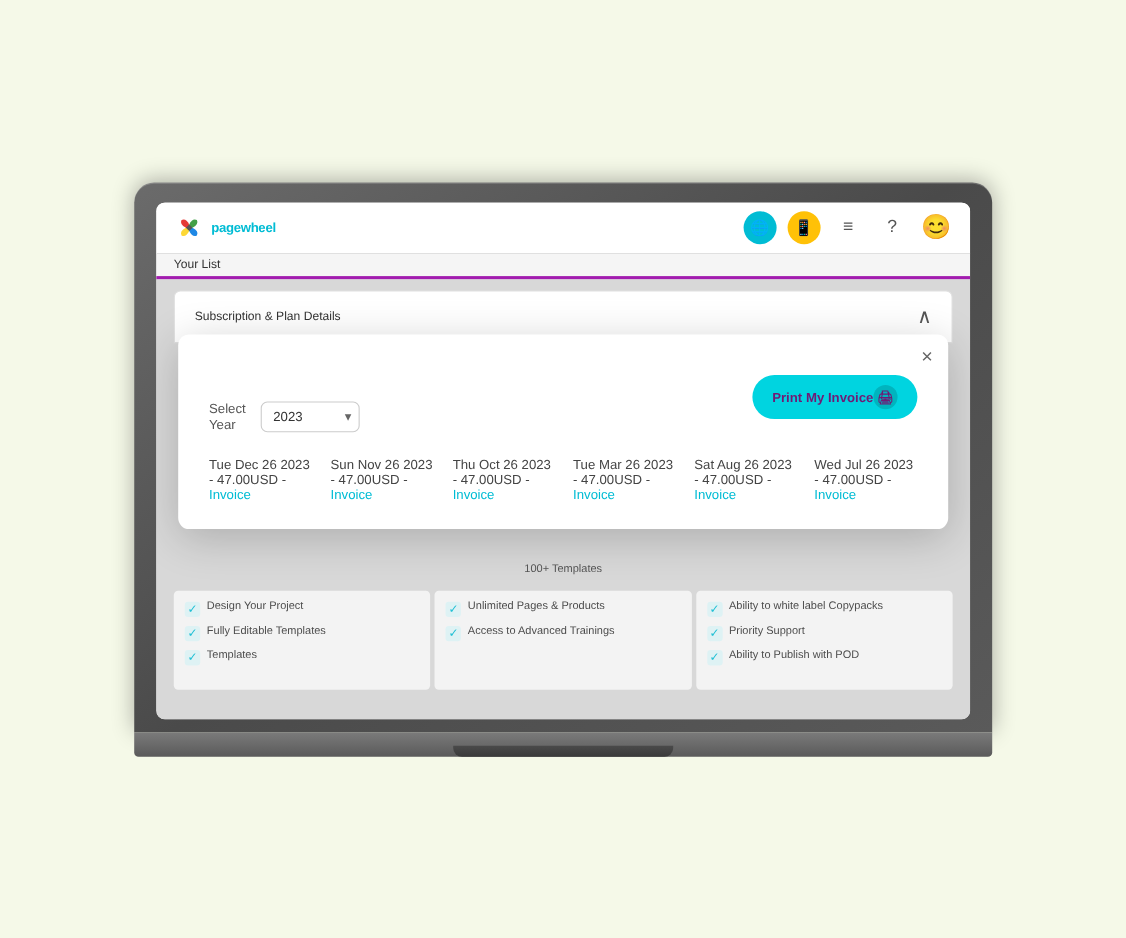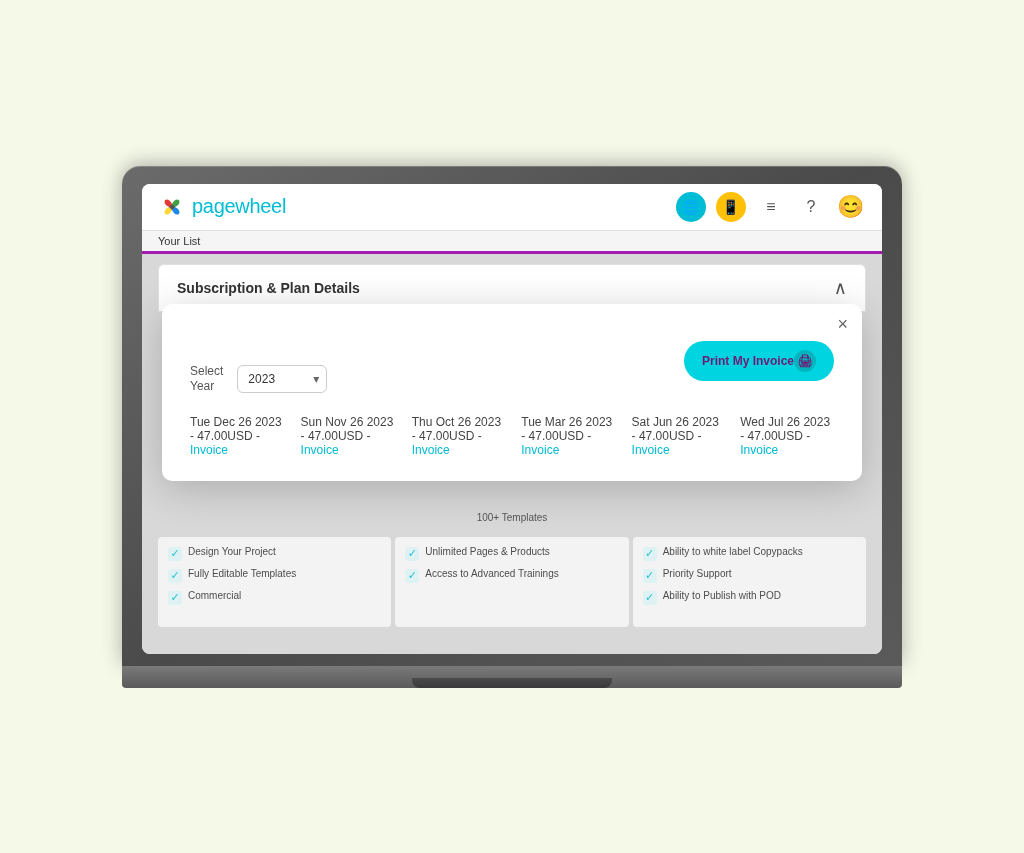--- a/index.html
+++ b/index.html
@@ -73,22 +73,22 @@
       align-items: center;
       gap: 6px;
     }
 
     .logo-icon {
       width: 28px;
       height: 28px;
     }
 
     .logo-text {
-      font-size: 20px;
-      font-weight: 400;
+      font-size: 12px;
+      font-weight: 700;
       color: #222;
       letter-spacing: -0.3px;
     }
 
     .logo-text span { color: #00bcd4; }
 
     .nav-icons {
       display: flex;
       align-items: center;
       gap: 10px;
@@ -134,22 +134,22 @@
       border-radius: 6px 6px 0 0;
       padding: 12px 18px;
       display: flex;
       align-items: center;
       justify-content: space-between;
       margin-bottom: 0;
       border: 1px solid #e0e0e0;
     }
 
     .subscription-title {
-      font-size: 14px;
-      font-weight: 700;
+      font-size: 11px;
+      font-weight: 400;
       color: #333;
     }
 
     .chevron-up {
       font-size: 18px;
       color: #555;
     }
 
     
     .modal-overlay {
@@ -386,21 +386,21 @@
               <div class="invoice-line">
                 <span>Sun Nov 26 2023 - 47.00USD - </span><a class="invoice-link">Invoice</a>
               </div>
               <div class="invoice-line">
                 <span>Thu Oct 26 2023 - 47.00USD - </span><a class="invoice-link">Invoice</a>
               </div>
               <div class="invoice-line">
                 <span>Tue Mar 26 2023 - 47.00USD - </span><a class="invoice-link">Invoice</a>
               </div>
               <div class="invoice-line">
-                <span>Sat Jun 26 2023 - 47.00USD - </span><a class="invoice-link">Invoice</a>
+                <span>Sat Aug 26 2023 - 47.00USD - </span><a class="invoice-link">Invoice</a>
               </div>
               <div class="invoice-line">
                 <span>Wed Jul 26 2023 - 47.00USD - </span><a class="invoice-link">Invoice</a>
               </div>
             </div>
           </div>
 
           <div style="margin-top: 200px;">
             <div class="templates-banner">
               <span>100+ Templates</span>
@@ -411,21 +411,21 @@
                 <div class="plan-feature-item">
                   <span class="check-icon">✓</span>
                   <span class="feature-text">Design Your Project</span>
                 </div>
                 <div class="plan-feature-item">
                   <span class="check-icon">✓</span>
                   <span class="feature-text">Fully Editable Templates</span>
                 </div>
                 <div class="plan-feature-item">
                   <span class="check-icon">✓</span>
-                  <span class="feature-text">Commercial</span>
+                  <span class="feature-text">Templates</span>
                 </div>
               </div>
 
               <div class="plan-col">
                 <div class="plan-feature-item">
                   <span class="check-icon">✓</span>
                   <span class="feature-text">Unlimited Pages &amp; Products</span>
                 </div>
                 <div class="plan-feature-item">
                   <span class="check-icon">✓</span>

